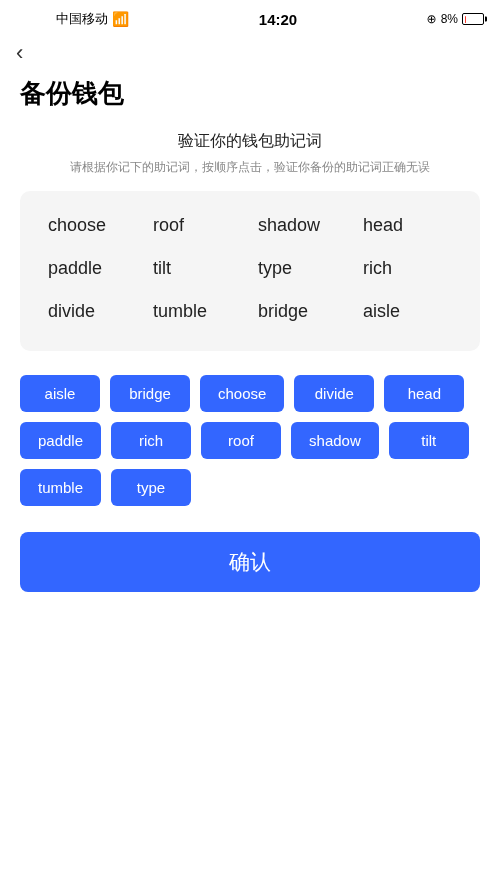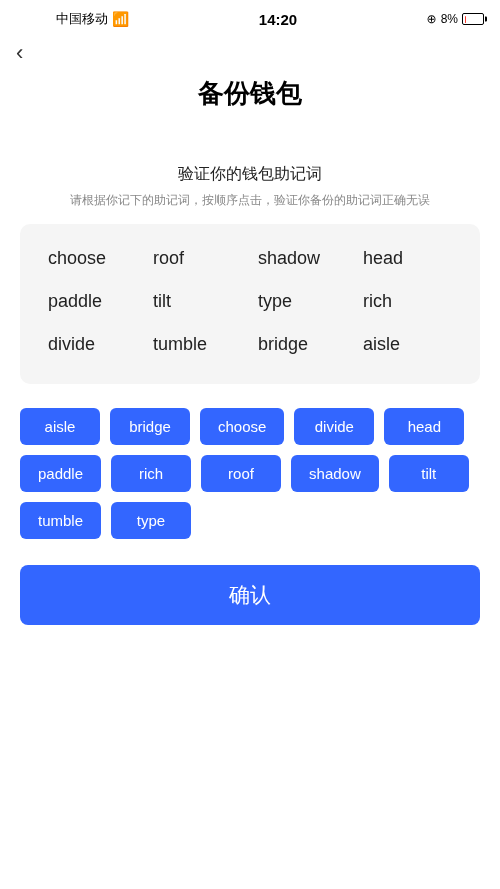--- a/index.html
+++ b/index.html
@@ -64,28 +64,26 @@
       color: #333;
       line-height: 1;
     }
 
     
     .page-title {
       font-size: 26px;
       font-weight: 700;
       padding: 8px 20px 20px;
       color: #000;
-      text-align: center;
     }
 
     
     .section-header {
       text-align: center;
       margin-bottom: 6px;
-      margin-top: 33px;
     }
     .section-title {
       font-size: 16px;
       font-weight: 500;
       color: #222;
       margin-bottom: 6px;
     }
     .section-desc {
       font-size: 12px;
       color: #888;

